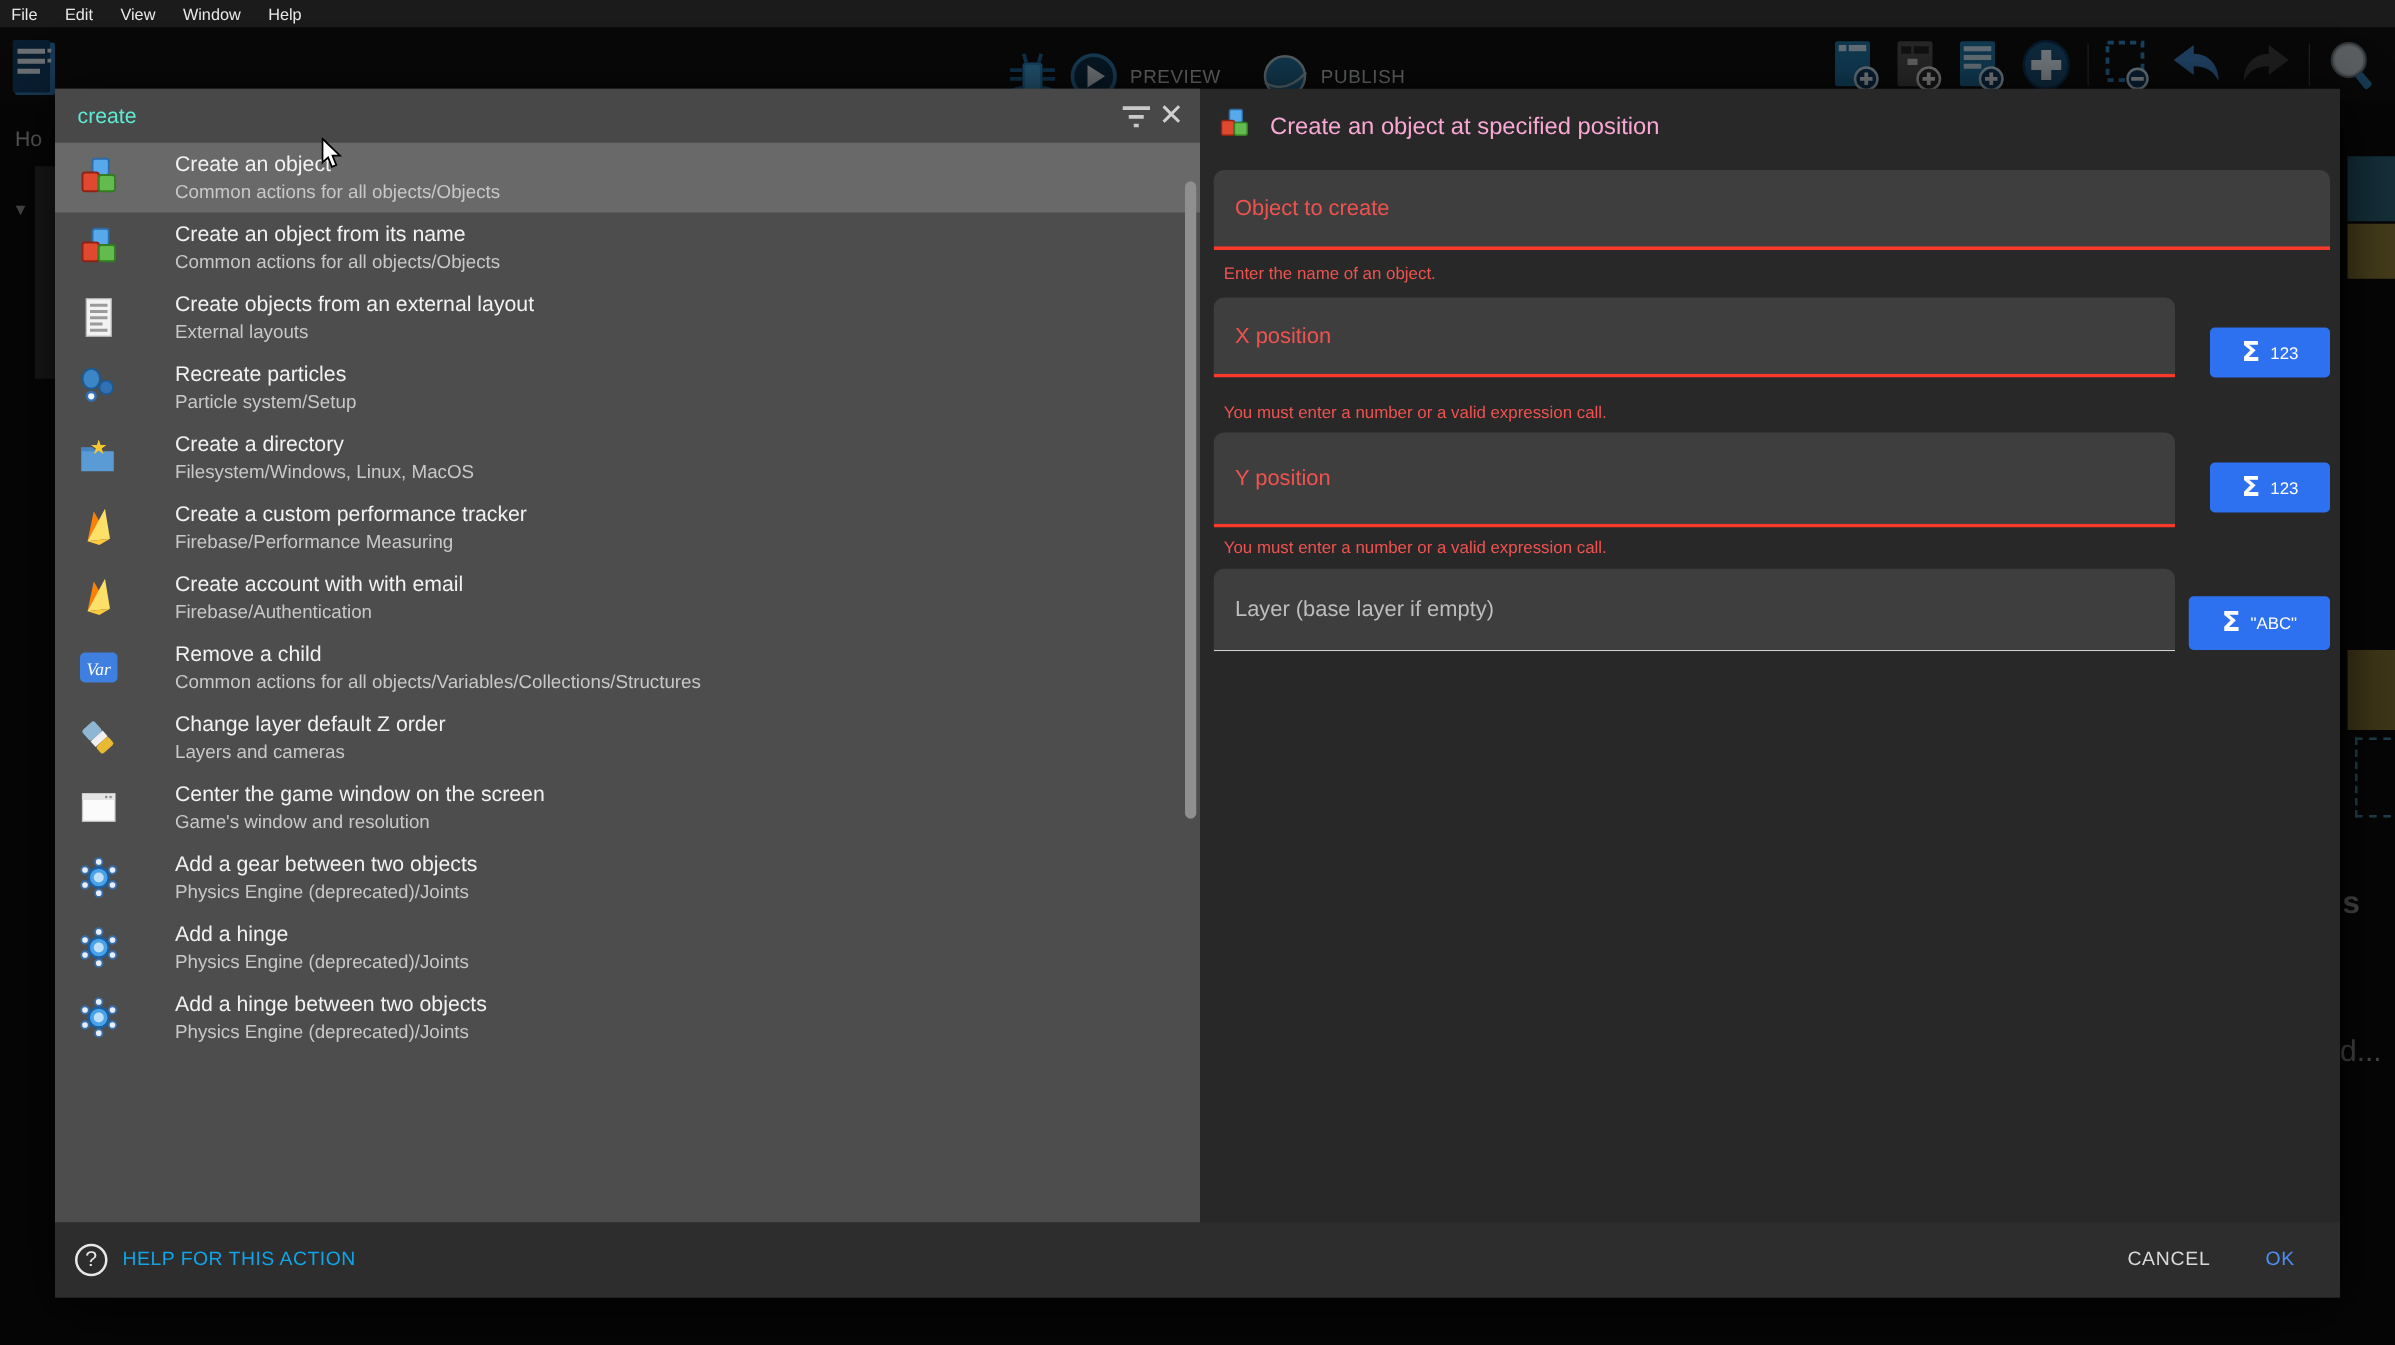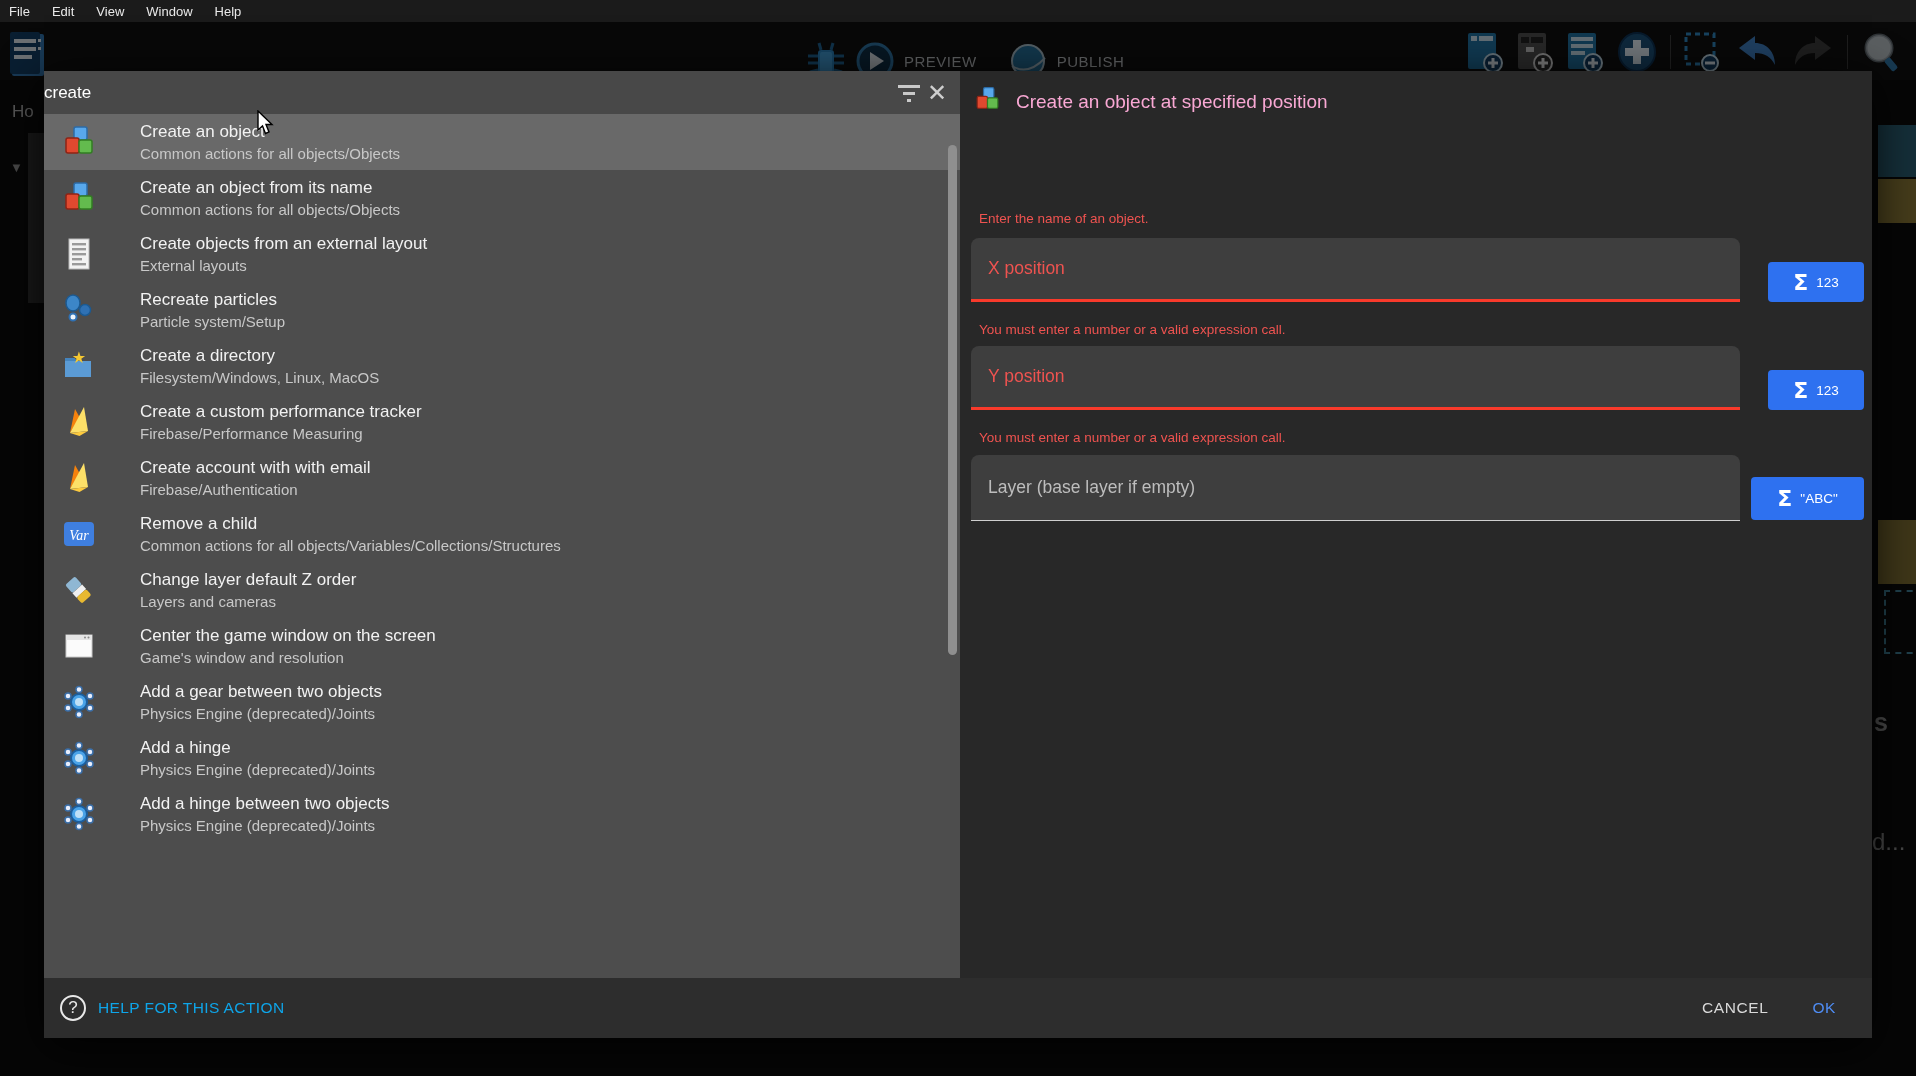--- a/index.html
+++ b/index.html
@@ -26,21 +26,21 @@
   #scrim { position:absolute; left:0; top:22px; right:0; bottom:0; background:rgba(0,0,0,.48); z-index:2; }
 
   
   #dialog { position:absolute; left:44px; top:71px; width:1828px; height:967px; background:#282828;
     box-shadow:0 10px 44px rgba(0,0,0,.85); z-index:3; }
 
   
   #search-panel { position:absolute; left:0; top:0; width:916px; height:907px; background:#4d4d4d; overflow:hidden; }
   #search-header { position:absolute; left:0; top:0; width:100%; height:43px; background:#484848;
     display:flex; align-items:center; }
-  #search-query { font-size:17px; color:#ffffff; flex:1; }
+  #search-query { font-size:17px; color:#5eead4; padding-left:18px; flex:1; }
   .hdr-icon { width:34px; height:34px; display:flex; align-items:center; justify-content:center; cursor:pointer; }
   #close-x { font-size:24px; color:#cfcfcf; line-height:1; margin-right:12px; }
 
   #results-list { position:absolute; left:0; top:43px; width:100%; height:864px; overflow:hidden; }
   .item { height:56px; display:flex; align-items:center; padding-left:18px; cursor:pointer; }
   .item.selected { background:#696969; }
   .item-icon { width:34px; height:34px; flex:0 0 34px; margin-right:44px; }
   .item-icon svg { width:34px; height:34px; }
   .item-text { display:flex; flex-direction:column; gap:3px; }
   .item-title { font-size:17px; color:#f2f2f2; }
@@ -58,21 +58,21 @@
   .field .ph { font-size:17.5px; padding-left:17px; }
   .ph-error { color:#ef5350; }
   .ph-normal { color:#bdbdbd; }
   .u-red { border-bottom:3px solid #f93a2b; }
   .u-gray { border-bottom:1px solid #cfcfcf; }
   .helper { font-size:13.5px; color:#ef5350; }
 
   .f-obj { left:11px; top:65px; width:893px; height:64px; }
   .h-obj { left:19px; top:140px; }
   .f-x { left:11px; top:167px; width:769px; height:64px;text-align:center; }
-  .f-y { left:11px; top:275px; width:769px; height:64px; }
+  .f-y { left:11px; top:275px; width:769px; height:76px; }
   .f-layer { left:11px; top:384px; width:769px; height:66px; }
   .e-x { left:19px; top:251px; }
   .e-y { left:19px; top:359px; }
   .field { display:flex; align-items:center; position:absolute; cursor:text; }
 
   .expr-btn { position:absolute; background:#2e71f0; border-radius:4px; display:flex; align-items:center;
     justify-content:center; gap:8px; cursor:pointer; }
   .expr-btn .sigma { color:#fff; font-size:22px; font-weight:bold; font-family:"DejaVu Sans",sans-serif; }
   .expr-btn .expr-lbl { color:#fff; font-size:13.5px; }
   .b-x { left:808px; top:191px; width:96px; height:40px; }
@@ -412,20 +412,23 @@
       <span>
         <svg viewBox="0 0 34 34">
           <rect x="12" y="2" width="13" height="13" rx="2" fill="#58a8ec" stroke="#2c6ba6" stroke-width="1.5"></rect>
           <rect x="4" y="13" width="13" height="15" rx="2" fill="#e0492f" stroke="#8e2315" stroke-width="1.5"></rect>
           <rect x="17" y="15" width="13" height="13" rx="2" fill="#63bb4e" stroke="#327d22" stroke-width="1.5"></rect>
         </svg>
       </span>
       <span id="rp-title-text">Create an object at specified position</span>
     </div>
 
+    <div class="field f-obj u-red">
+      <span class="ph ph-error">Object to create</span>
+    </div>
     <div class="abs helper h-obj">Enter the name of an object.</div>
 
     <div class="field f-x u-red">
       <span class="ph ph-error">X position</span>
     </div>
     <div class="expr-btn b-x">
       <span class="sigma">Σ</span>
       <span class="expr-lbl">123</span>
     </div>
     <div class="abs helper e-x">You must enter a number or a valid expression call.</div>

